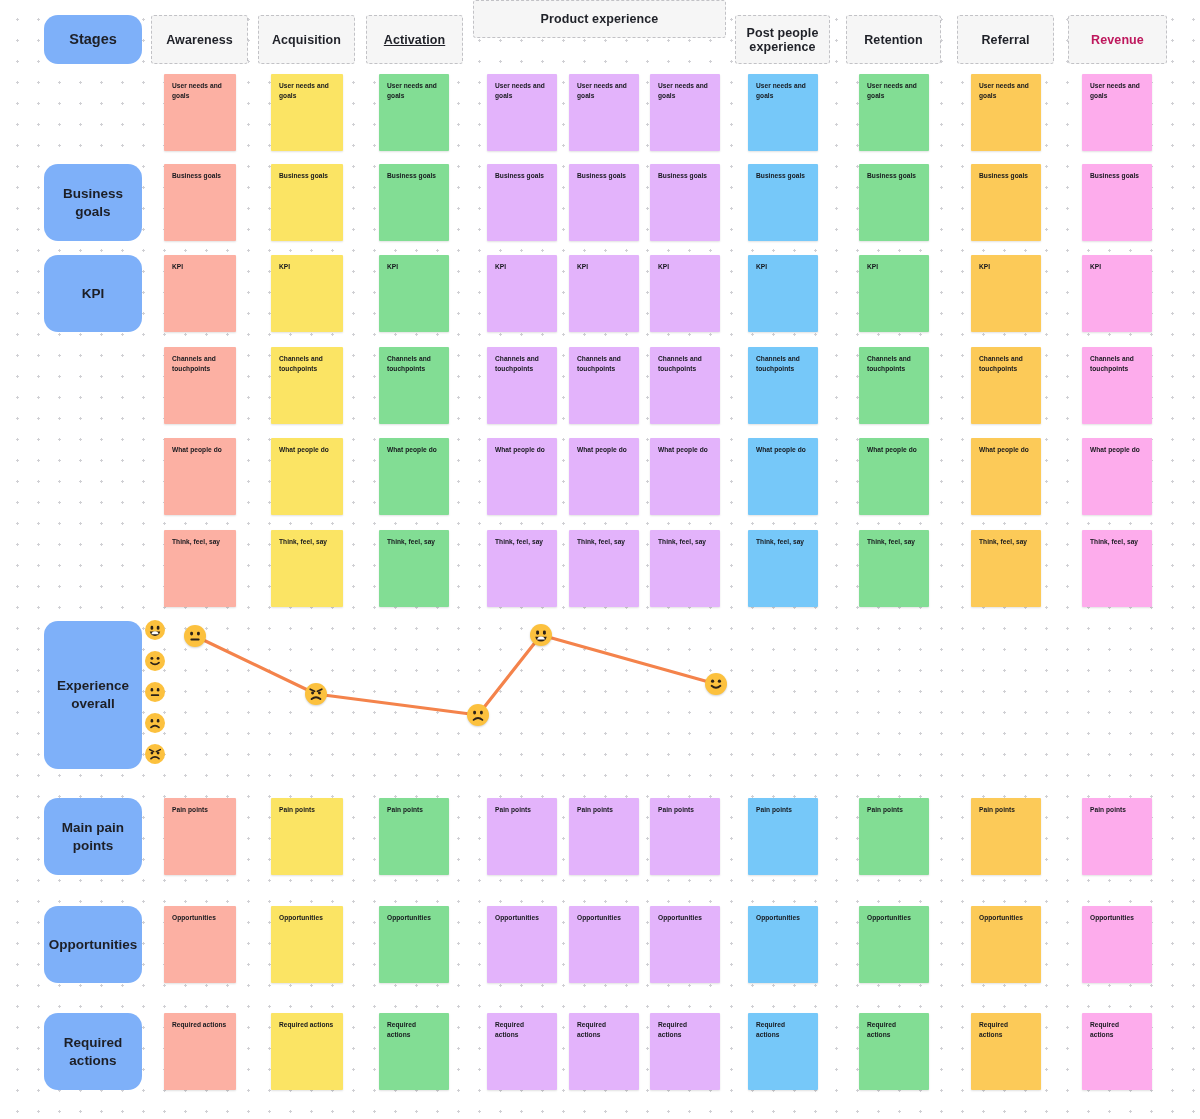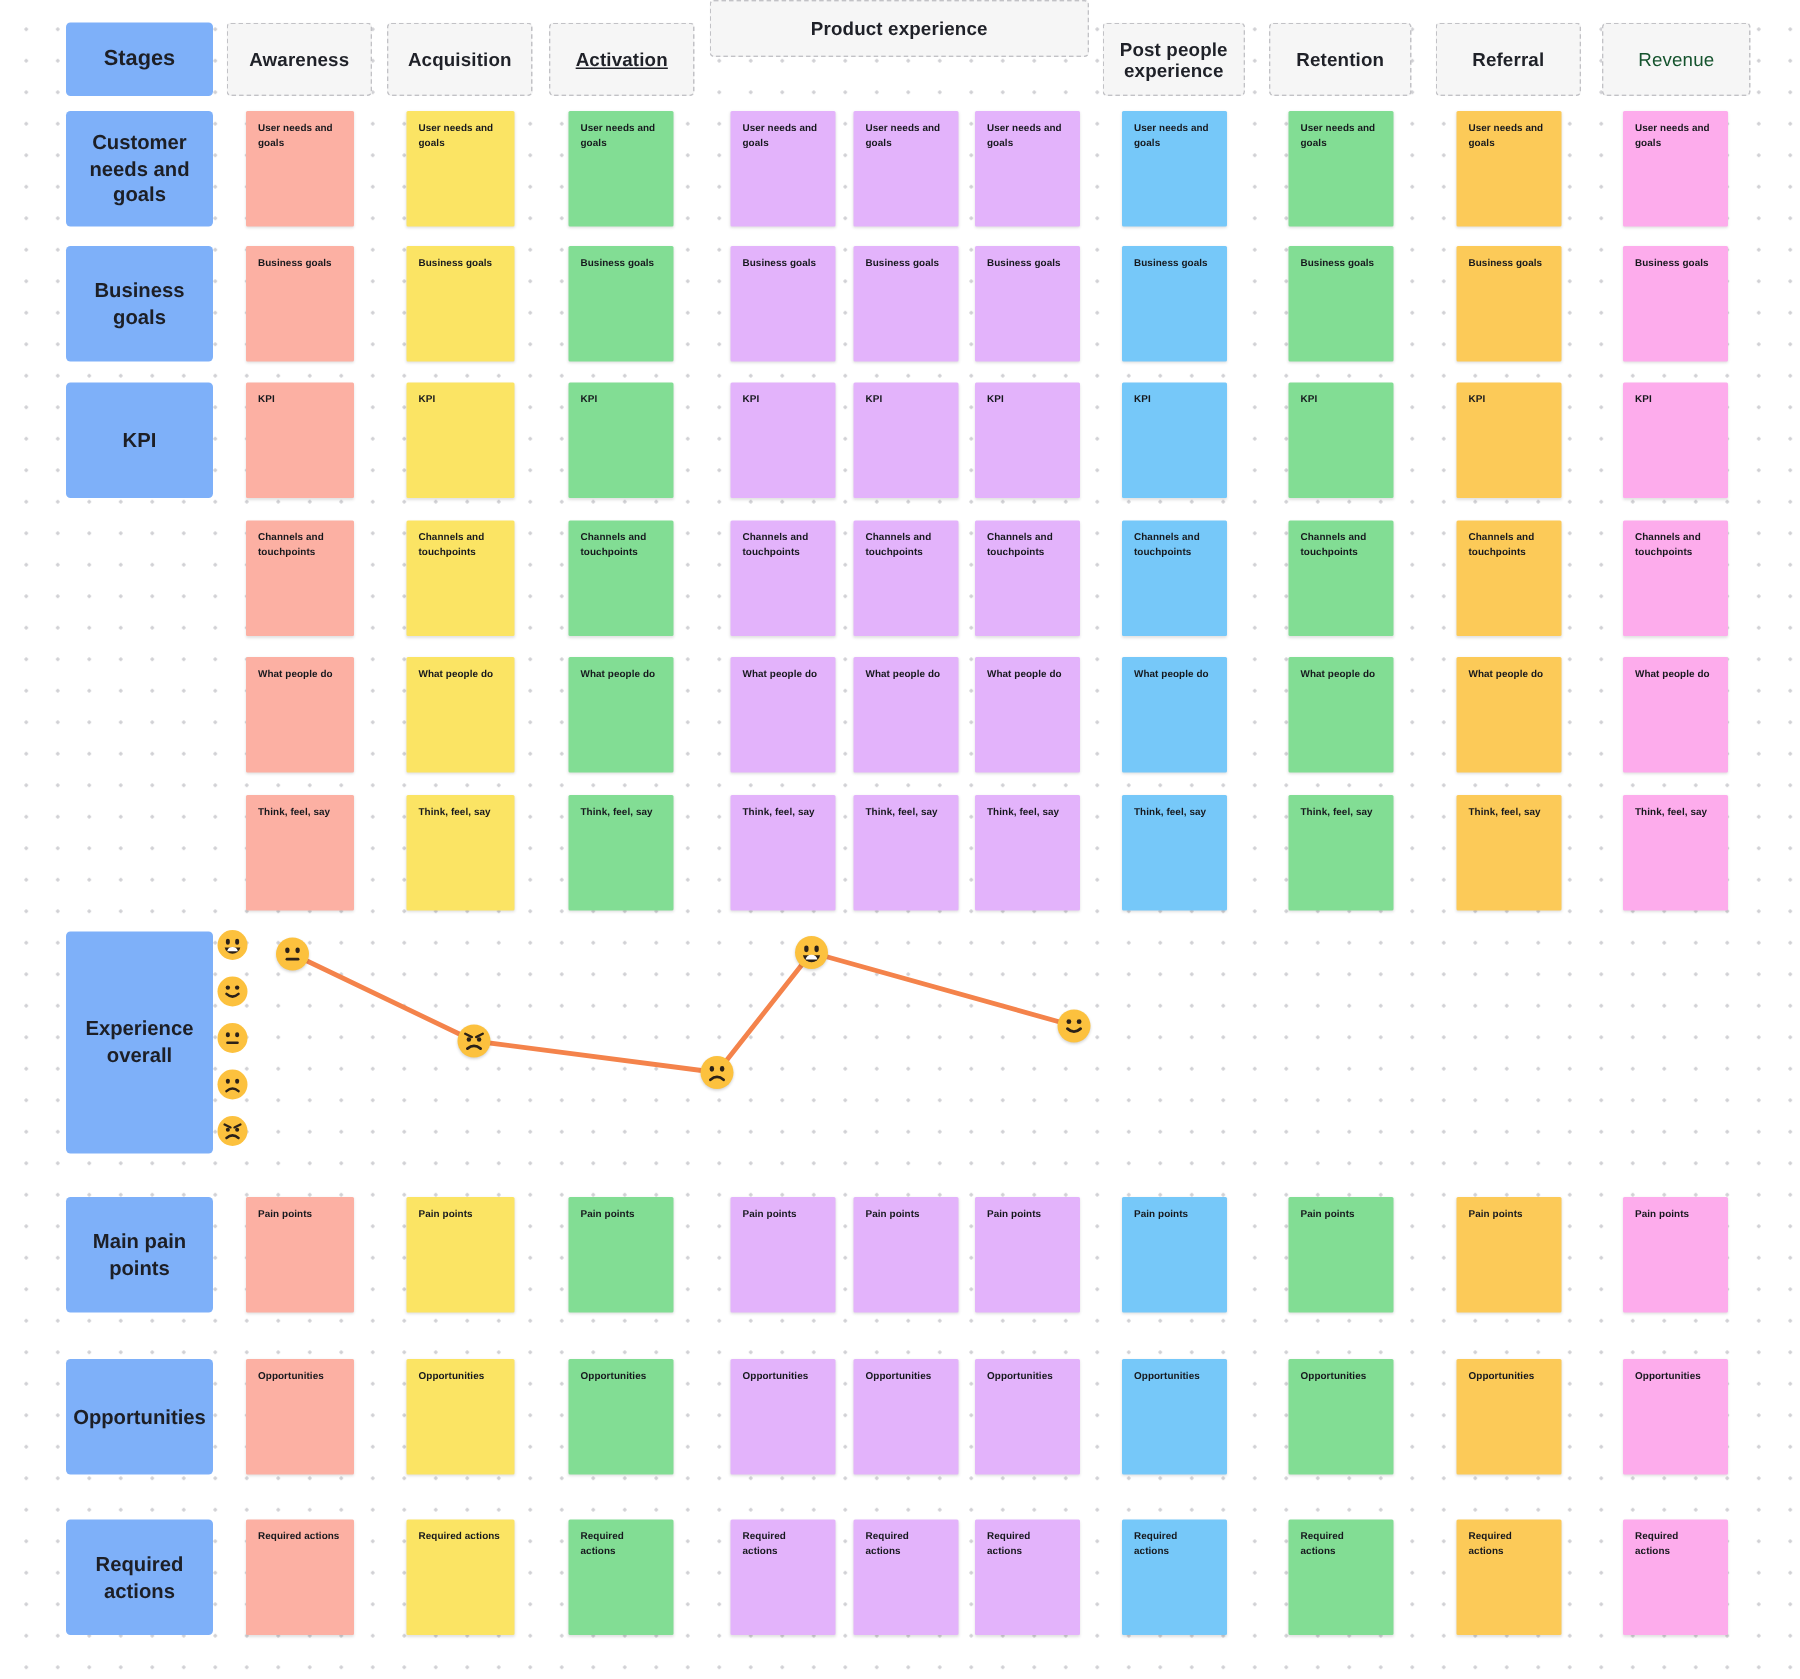--- a/index.html
+++ b/index.html
@@ -38,26 +38,26 @@
     border-radius: 3px;
     display: flex;
     align-items: center;
     justify-content: center;
     font-size: 12.5px;
     font-weight: 700;
     color: #1f2128;
     letter-spacing: .1px;
     text-align: center;
   }
-  .stage-chip.muted { color: #14532d; font-weight: 400; }
+  .stage-chip.muted { color: #be185d; font-weight: 700; }
 
   
   .row-label {
     background: #7eb0f9;
-    border-radius: 3px;
+    border-radius: 14px;
     display: flex;
     align-items: center;
     justify-content: center;
     text-align: center;
     font-size: 13.5px;
     font-weight: 700;
     color: #1d1f26;
     line-height: 1.32;
     padding: 4px 8px;
   }
@@ -99,21 +99,20 @@
 <div id="board">
     <div class="row-label head abs" style="left: 44px; top: 15px; width: 98px; height: 49px;">Stages</div>
     <div class="stage-chip abs" style="left: 151px; top: 15px; width: 97px; height: 49px;">Awareness</div>
     <div class="stage-chip abs" style="left: 258px; top: 15px; width: 97px; height: 49px;">Acquisition</div>
     <div class="stage-chip abs" style="left: 366px; top: 15px; width: 97px; height: 49px; text-decoration: underline;">Activation</div>
     <div class="stage-chip abs" style="left: 473px; top: 0; width: 253px; height: 38px;">Product experience</div>
     <div class="stage-chip abs" style="left: 735px; top: 15px; width: 95px; height: 49px;">Post people experience</div>
     <div class="stage-chip abs" style="left: 846px; top: 15px; width: 95px; height: 49px;">Retention</div>
     <div class="stage-chip abs" style="left: 957px; top: 15px; width: 97px; height: 49px;">Referral</div>
     <div class="stage-chip abs muted" style="left: 1068px; top: 15px; width: 99px; height: 49px;">Revenue</div>
-    <div class="row-label abs" style="left: 44px; top: 74px; width: 98px; height: 77px;">Customer needs and goals</div>
     <div class="row-label abs" style="left: 44px; top: 164px; width: 98px; height: 77px;">Business goals</div>
     <div class="row-label abs" style="left: 44px; top: 255px; width: 98px; height: 77px;">KPI</div>
     <div class="row-label abs" style="left: 44px; top: 621px; width: 98px; height: 148px;">Experience overall</div>
     <div class="row-label abs" style="left: 44px; top: 798px; width: 98px; height: 77px;">Main pain points</div>
     <div class="row-label abs" style="left: 44px; top: 906px; width: 98px; height: 77px;">Opportunities</div>
     <div class="row-label abs" style="left: 44px; top: 1013px; width: 98px; height: 77px;">Required actions</div>
     <div class="note abs" style="left: 164px; top: 74px; width: 72px; height: 77px; background: rgb(252, 176, 163);">User needs and goals</div>
     <div class="note abs" style="left: 271px; top: 74px; width: 72px; height: 77px; background: rgb(251, 228, 100);">User needs and goals</div>
     <div class="note abs" style="left: 379px; top: 74px; width: 70px; height: 77px; background: rgb(130, 221, 148);">User needs and goals</div>
     <div class="note abs" style="left: 487px; top: 74px; width: 70px; height: 77px; background: rgb(227, 179, 251);">User needs and goals</div>

